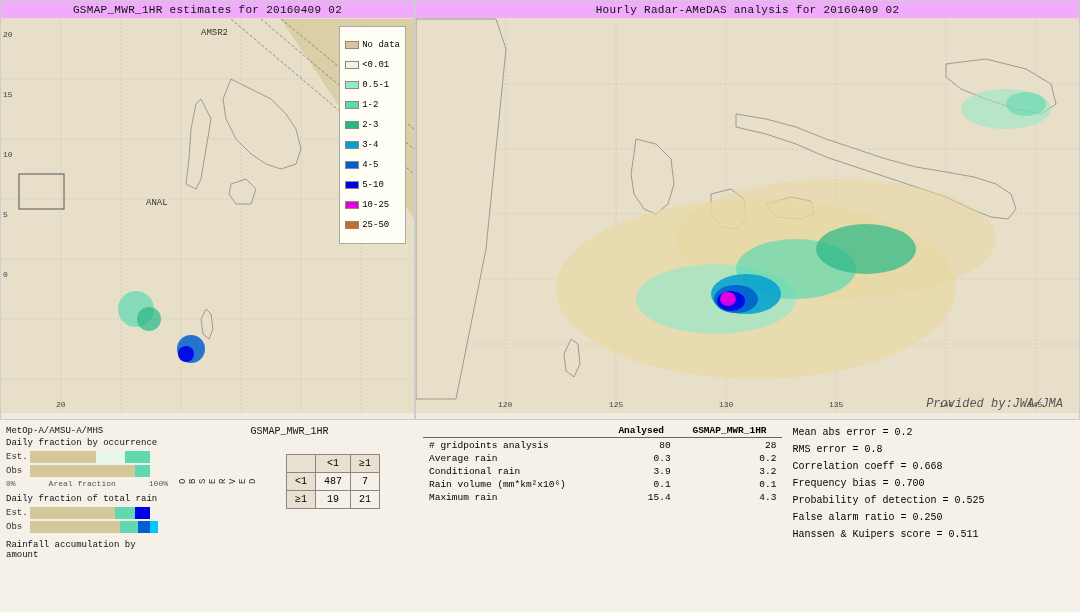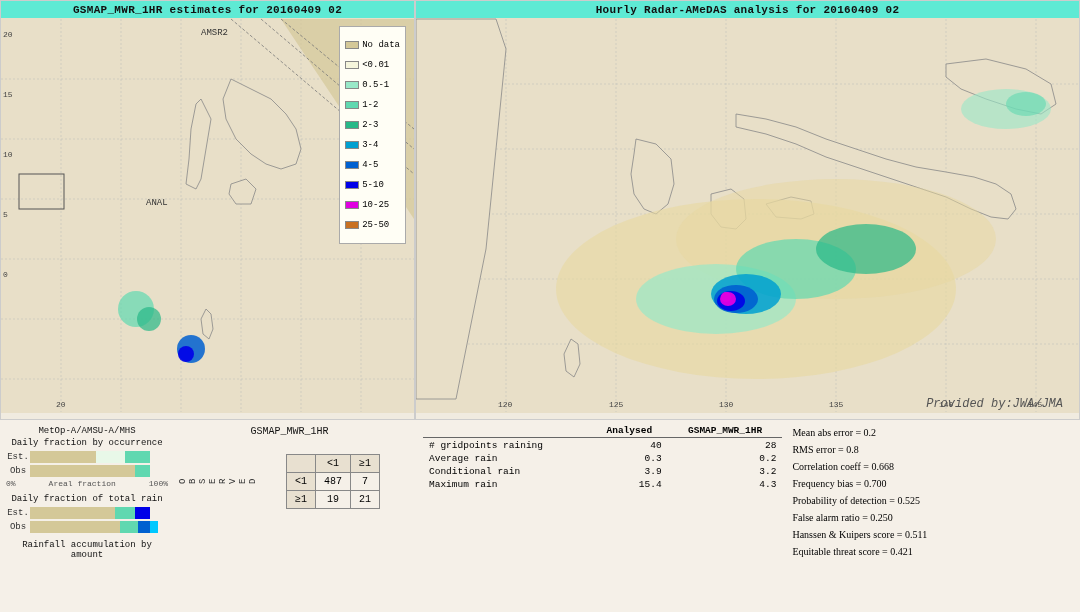--- a/index.html
+++ b/index.html
@@ -45,23 +45,22 @@
       height: 420px;
       margin-left: 0px;
     }
 
     .map-title {
       text-align: center;
       font-size: 11px;
       font-family: 'Courier New', Courier, monospace;
       color: #111;
       padding: 3px 0 2px 0;
-      background: #5eead4;
+      background: #f0abfc;
       letter-spacing: 0.3px;
-      font-weight: bold;
     }
 
     .map-canvas {
       width: 100%;
       background: #e8dfc8;
       position: relative;
       overflow: hidden;
     }
 
     .map-canvas-left {
@@ -110,21 +109,20 @@
     .bottom-left {
       width: 415px;
       display: flex;
       flex-direction: row;
       padding: 4px 2px;
     }
 
     .histogram-section {
       width: 170px;
       padding: 2px 4px;
-      text-align: center;
     }
 
     .histogram-title {
       font-size: 9px;
       color: #111;
       margin-bottom: 2px;
       font-family: 'Courier New', Courier, monospace;
     }
 
     .histogram-bar-container {
@@ -243,21 +241,21 @@
 
     .verif-table .divider td {
       border-top: 1px solid #999;
       padding-top: 2px;
     }
 
     .verif-stats-right {
       width: 290px;
       padding-left: 10px;
       font-size: 10px;
-      font-family: Liberation Serif, serif;
+      font-family: Liberation Mono, monospace;
       line-height: 1.7;
     }
 
     .stat-line {
       white-space: nowrap;
     }
 
     
     .map-svg {
       position: absolute;
@@ -569,51 +567,55 @@
           <table class="verif-table">
             <thead>
               <tr>
                 <th class="row-label"></th>
                 <th>Analysed</th>
                 <th>GSMAP_MWR_1HR</th>
               </tr>
             </thead>
             <tbody>
               <tr class="divider">
-                <td class="row-label"># gridpoints raining</td>
-                <td>40</td>
+                <td class="row-label"># gridpoints analysis</td>
+                <td>80</td>
                 <td>28</td>
               </tr>
               <tr>
                 <td class="row-label">Average rain</td>
                 <td>0.3</td>
                 <td>0.2</td>
               </tr>
               <tr>
                 <td class="row-label">Conditional rain</td>
                 <td>3.9</td>
                 <td>3.2</td>
               </tr>
               <tr>
+                <td class="row-label">Rain volume (mm*km²x10⁶)</td>
+                <td>0.1</td>
+                <td>0.1</td>
+              </tr>
+              <tr>
                 <td class="row-label">Maximum rain</td>
                 <td>15.4</td>
                 <td>4.3</td>
               </tr>
             </tbody>
           </table>
         </div>
 
         <div class="verif-stats-right">
           <div class="stat-line">Mean abs error = 0.2</div>
           <div class="stat-line">RMS error = 0.8</div>
           <div class="stat-line">Correlation coeff = 0.668</div>
           <div class="stat-line">Frequency bias = 0.700</div>
           <div class="stat-line">Probability of detection = 0.525</div>
           <div class="stat-line">False alarm ratio = 0.250</div>
           <div class="stat-line">Hanssen &amp; Kuipers score = 0.511</div>
-          <div class="stat-line">Equitable threat score = 0.421</div>
         </div>
 
       </div>
     </div>
 
   </div>
 </div>
 
 </body></html>

